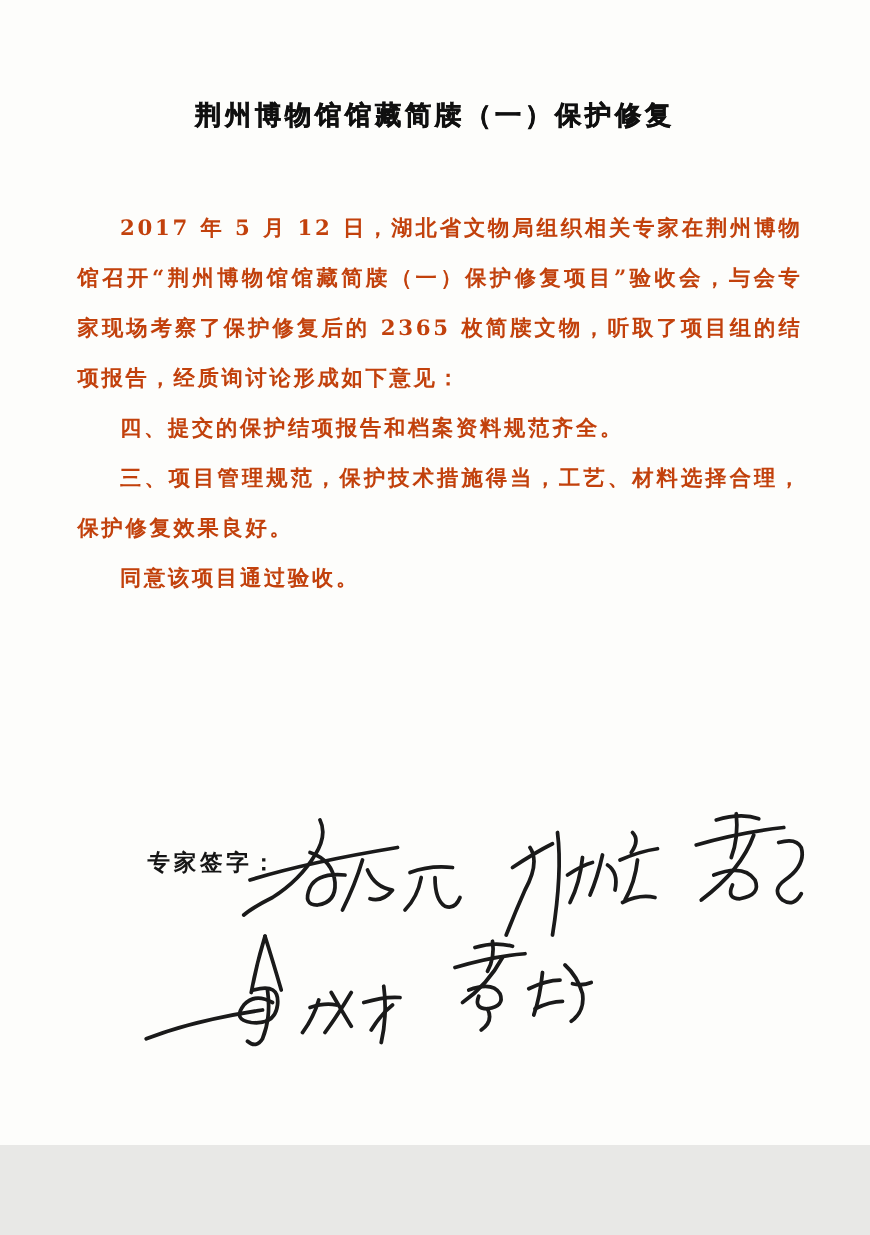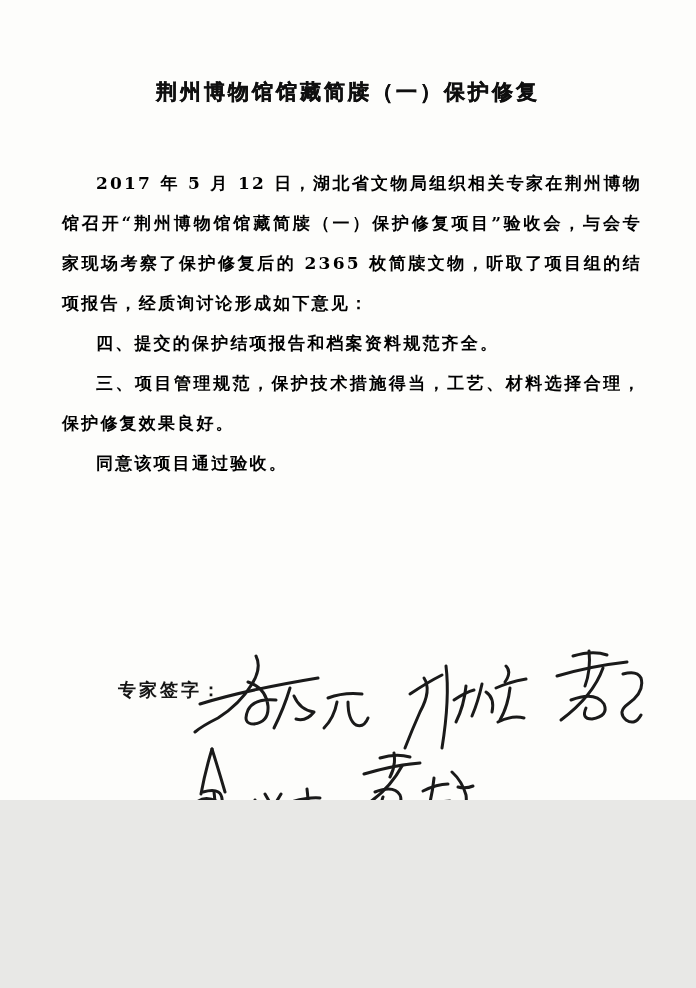--- a/index.html
+++ b/index.html
@@ -3,21 +3,21 @@
 <meta charset="utf-8">
 <style>
   html,body{margin:0;padding:0;}
   body{
     background:#e8e8e6;
     font-family:"DejaVu Serif","Liberation Serif",serif;
   }
   .page{
     position:relative;
     width:696px;
-    height:800px;
+    height:916px;
     margin:0 auto;
     background:#fdfdfb;
     color:#161616;
     overflow:hidden;
   }
   .title{
     position:absolute;
     left:0;
     width:696px;
     text-align:center;
@@ -36,21 +36,21 @@
     width:580px;
   }
   .body-text p{
     margin:0;
     text-indent:2em;
     text-align:justify;
     font-size:17px;
     line-height:40px;
     letter-spacing:2.2px;
     font-weight:600;
-    color:#000000;
+    color:#c2410c;
   }
   .sig-label{
     position:absolute;
     left:118px;
     top:678px;
     font-size:18px;
     font-weight:700;
     letter-spacing:3px;
     color:#151515;
   }
@@ -156,15 +156,14 @@
       <path d="M23 42 Q42 35 48 45 Q52 55 38 57 Q27 57 31 47"></path>
       <path d="M38 57 Q43 67 33 74"></path>
       <path d="M82 28 Q80 48 75 62"></path>
       <path d="M71 41 Q85 34 96 34"></path>
       <path d="M76 57 Q88 51 98 51"></path>
       <path d="M100 22 Q110 31 114 45 Q116 59 105 67"></path>
       <path d="M106 37 Q114 39 121 36"></path>
     </svg>
   </div>
 
-  <div class="doc-date">2017 年 5 月 12 日</div>
 
 </div>
 
 </body></html>

